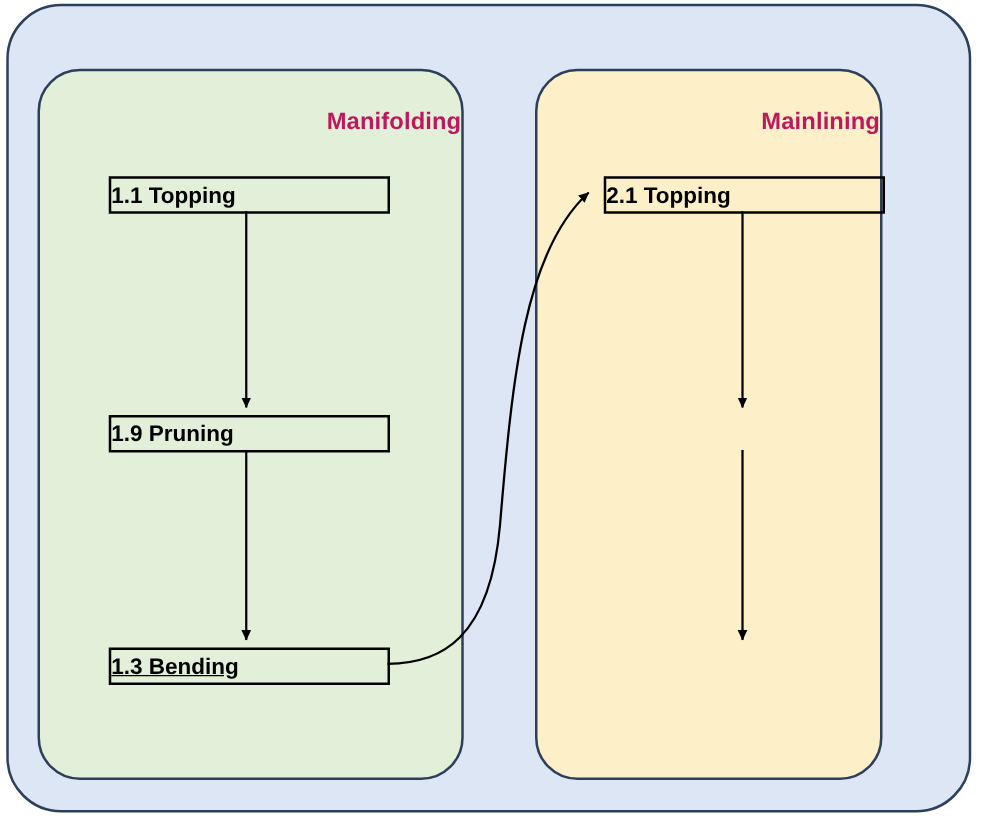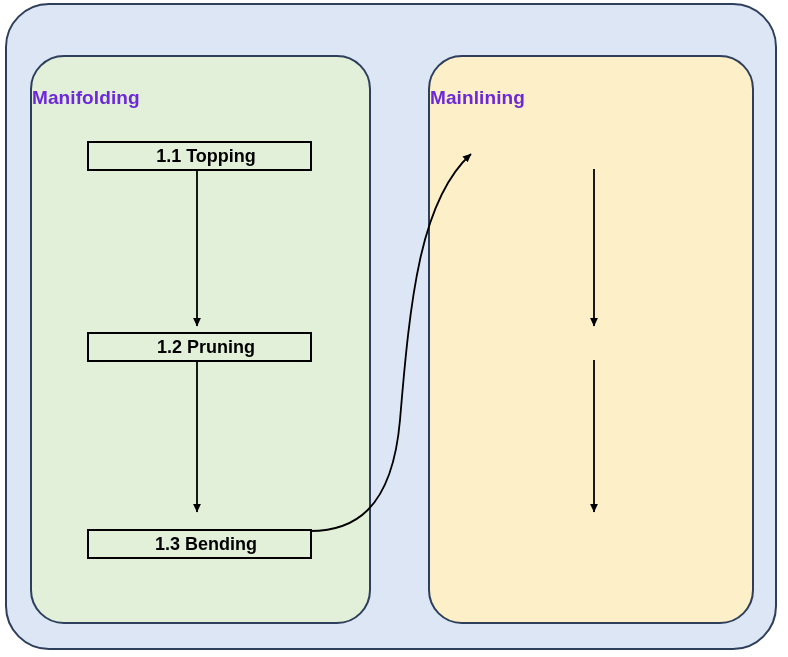--- a/index.html
+++ b/index.html
@@ -39,54 +39,53 @@
     top: 55px;
     height: 569px;
   }
   .lane-manifolding {
     left: 30px;
     width: 341px;
     background: #E2EFD9;
   }
   .lane-mainlining {
     left: 428px;
-    width: 326px;
+    width: 278px;
     background: #FDEFC8;
   }
   .lane-title {
     position: absolute;
     top: 30px;
     left: 0;
     width: 100%;
-    text-align: left;
+    text-align: right;
     font-size: 19px;
     font-weight: bold;
-    color: #6d28d9;
+    color: #be185d;
     letter-spacing: 0.1px;
   }
   
   .node {
     position: absolute;
     box-sizing: border-box;
     border: 2px solid #000000;
     background: transparent;
     height: 30px;
     line-height: 26px;
-    text-align: center;
+    text-align: left;
     font-size: 18px;
     font-weight: bold;
     color: #000000;
     white-space: nowrap;
-    padding-left: 13px;
   }
   .node-l { left: 55px; width: 225px; }
   .node-r { left: 53px; width: 225px; }
   .row-1 { top: 84px; }
   .row-2 { top: 275px; }
-  .row-3 { top: 472px; }
+  .row-3 { top: 461px; text-decoration: underline; }
 
   
   .connectors {
     position: absolute;
     left: 0;
     top: 0;
     width: 788px;
     height: 657px;
     pointer-events: none;
   }
@@ -94,26 +93,27 @@
 </head>
 <body>
 
 <div id="stage">
 
   <div class="outer-container"></div>
 
   <div class="lane lane-manifolding">
     <div class="lane-title">Manifolding</div>
     <div class="node node-l row-1">1.1 Topping</div>
-    <div class="node node-l row-2">1.2 Pruning</div>
+    <div class="node node-l row-2">1.9 Pruning</div>
     <div class="node node-l row-3">1.3 Bending</div>
   </div>
 
   <div class="lane lane-mainlining">
     <div class="lane-title">Mainlining</div>
+    <div class="node node-r row-1">2.1 Topping</div>
   </div>
 
   <svg class="connectors" viewBox="0 0 788 657">
     <defs>
       <marker id="arrowhead" markerWidth="9" markerHeight="9" refX="8" refY="4.5" orient="auto" markerUnits="userSpaceOnUse">
         <path d="M0,0.6 L8.4,4.5 L0,8.4 z" fill="#000000"></path>
       </marker>
     </defs>
 
     <line x1="197" y1="169" x2="197" y2="326" stroke="#000000" stroke-width="1.8" marker-end="url(#arrowhead)"></line>

